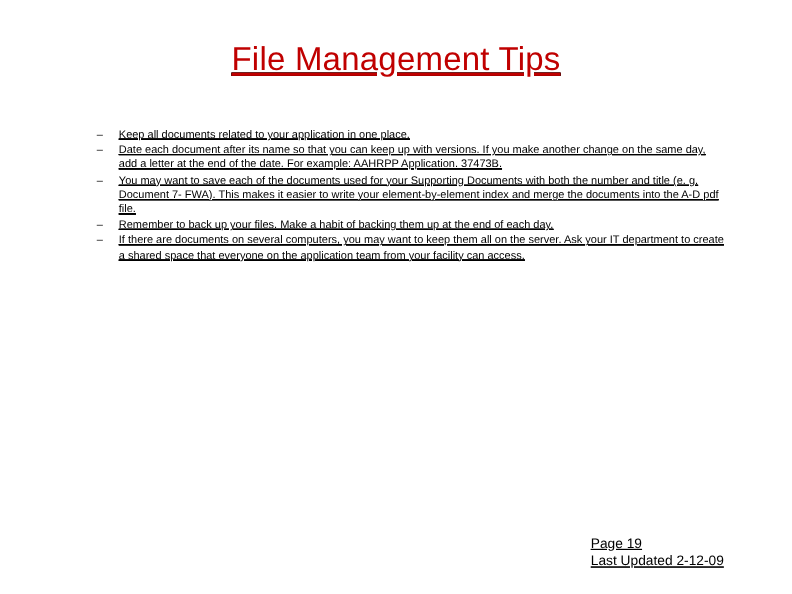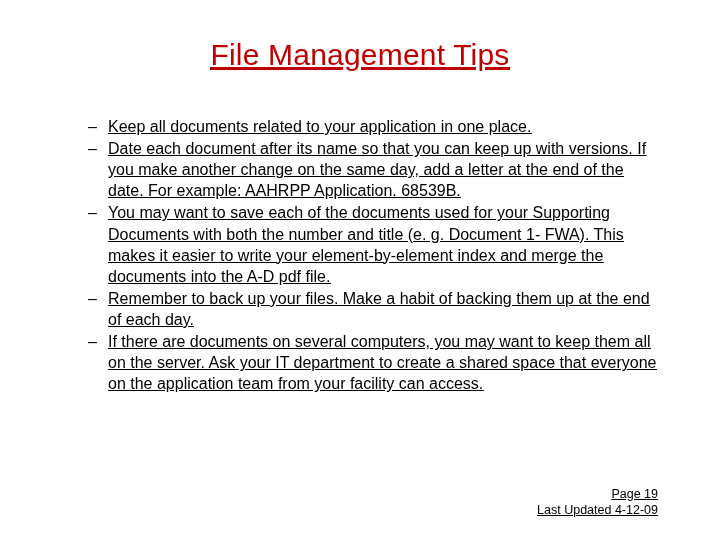--- a/index.html
+++ b/index.html
@@ -18,54 +18,54 @@
     margin-top: 10px;
     margin-bottom: 44px;
     letter-spacing: 0.2px;
   }
   .bullets {
     list-style: none;
     padding-left: 28px;
   }
   .bullets li {
     position: relative;
-    font-size: 16px;
+    font-size: 10px;
     line-height: 1.32;
     color: #000;
     margin-bottom: 1px;
     padding-left: 20px;
   }
   .bullets li::before {
     content: "–";
     position: absolute;
     left: 0;
     top: 0;
     color: #000;
   }
   .footer {
     position: absolute;
     right: 62px;
     bottom: 22px;
-    text-align: right;
+    text-align: left;
     font-size: 12.5px;
     line-height: 1.3;
     color: #000;
   }
 </style>
 </head>
 <body>
 
 <div class="slide">
   <h1 class="title">File Management Tips</h1>
 
   <ul class="bullets">
     <li>Keep all documents related to your application in one place.</li>
-    <li>Date each document after its name so that you can keep up with versions. If you make another change on the same day, add a letter at the end of the date.  For example:  AAHRPP Application. 68539B.</li>
-    <li>You may want to save each of the documents used for your Supporting Documents with both the number and title (e. g. Document 1- FWA).  This makes it easier to write your element-by-element index and merge the documents into the A-D pdf file.</li>
+    <li>Date each document after its name so that you can keep up with versions. If you make another change on the same day, add a letter at the end of the date.  For example:  AAHRPP Application. 37473B.</li>
+    <li>You may want to save each of the documents used for your Supporting Documents with both the number and title (e. g. Document 7- FWA).  This makes it easier to write your element-by-element index and merge the documents into the A-D pdf file.</li>
     <li>Remember to back up your files.  Make a habit of backing them up at the end of each day.</li>
     <li>If there are documents on several computers, you may want to keep them all on the server.  Ask your IT department to create a shared space that everyone on the application team from your facility can access.</li>
   </ul>
 
   <div class="footer">
     <div>Page 19</div>
-    <div>Last Updated 4-12-09</div>
+    <div>Last Updated 2-12-09</div>
   </div>
 </div>
 
 </body></html>

